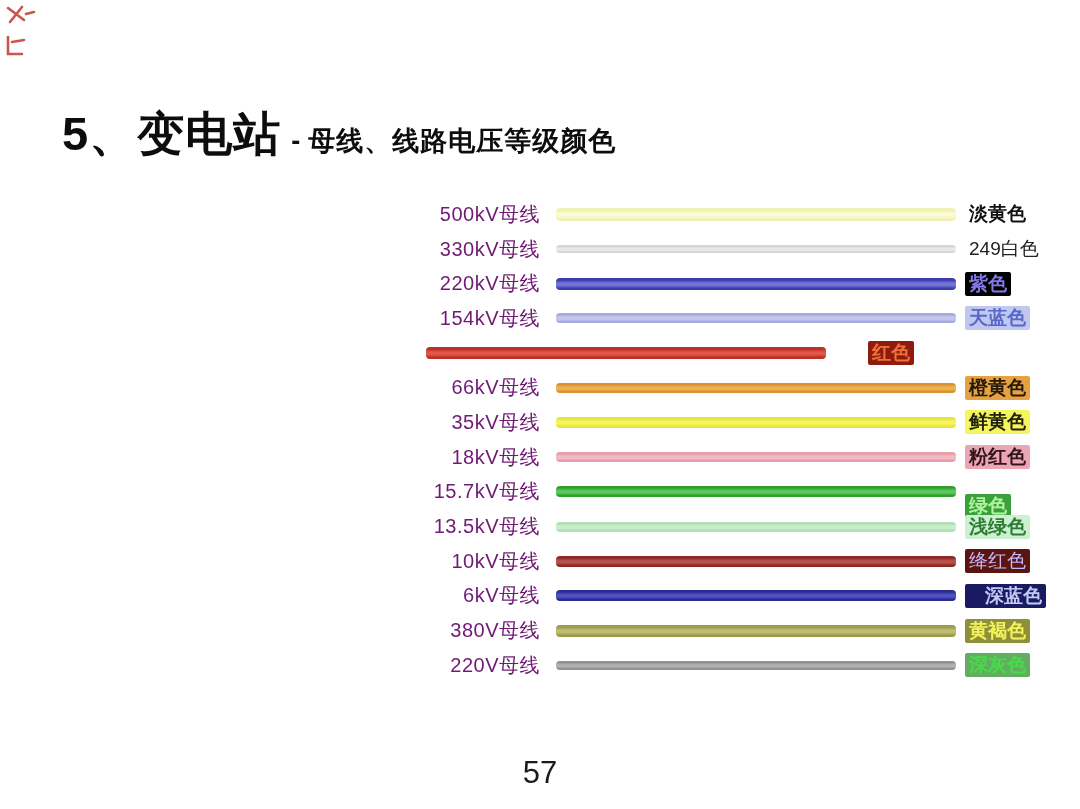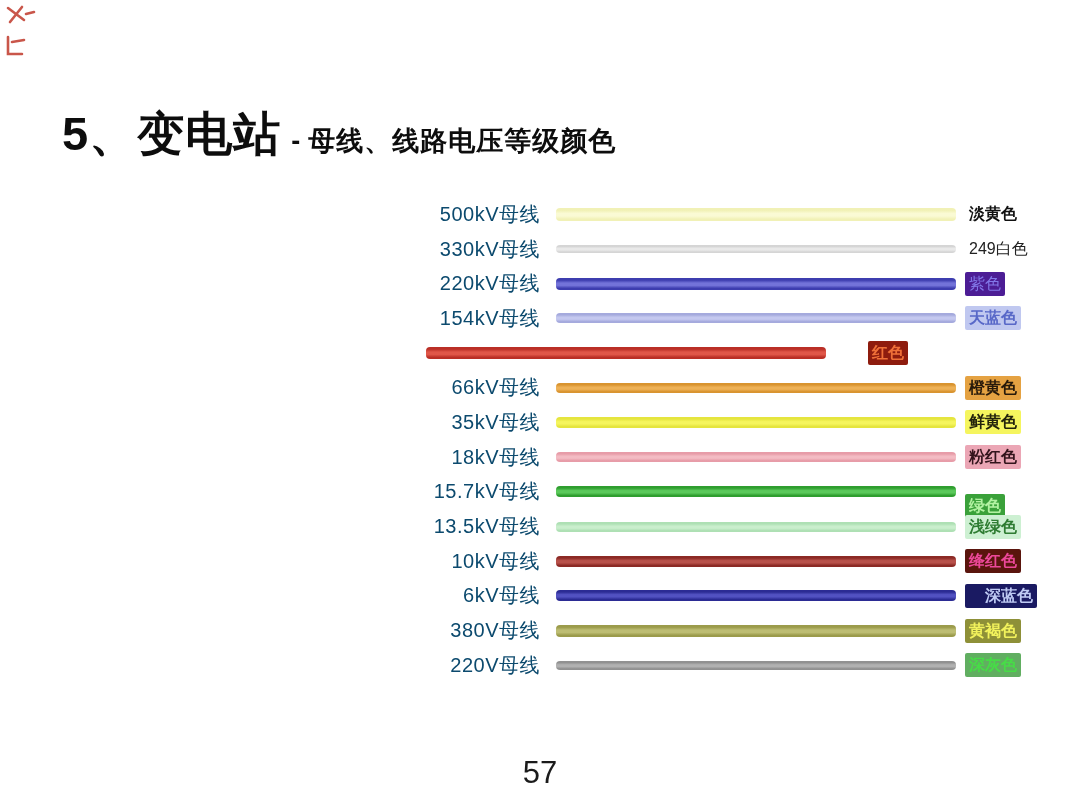--- a/index.html
+++ b/index.html
@@ -16,29 +16,29 @@
   
   .title { position:absolute; left:62px; top:103px; display:flex; align-items:baseline; white-space:nowrap; color:#0d0d0d; }
   .t-big { font-size:47px; font-weight:900; letter-spacing:1px; }
   .t-sep { font-size:27px; font-weight:800; margin:0 8px 0 10px; }
   .t-sub { font-size:27px; font-weight:800; letter-spacing:1px; }
 
   
   .chart { position:absolute; left:410px; top:197px; }
   .row { display:flex; align-items:center; height:34.7px; }
   .vlabel {
-    width:130px; text-align:right; font-size:20px; color:#0c4a6e;
+    width:130px; text-align:right; font-size:20px; color:#701a75;
     flex:0 0 130px; letter-spacing:0.5px;
   }
   .bar {
     width:400px; flex:0 0 400px; height:9px; margin-left:16px;
     border-radius:4px;
   }
   .cname {
-    margin-left:9px; font-size:16px; line-height:24px;
+    margin-left:9px; font-size:19px; line-height:24px;
     padding:0 4px; border-radius:2px; white-space:nowrap;
   }
 
   
   .pagenum {
     position:absolute; left:0; right:0; top:755px; text-align:center;
     font-size:31px; color:#1b1b1b;
   }
 </style>
 </head>
@@ -67,21 +67,21 @@
     <span class="cname" style="background: transparent; color: rgb(17, 17, 17); font-weight: 700;">淡黄色</span>
   </div>
   <div class="row">
     <span class="vlabel">330kV母线</span>
     <span class="bar" style="height: 8px; background: linear-gradient(rgb(213, 213, 213) 0%, rgb(213, 213, 213) 18%, rgb(233, 233, 233) 42%, rgb(233, 233, 233) 62%, rgb(213, 213, 213) 86%, rgb(213, 213, 213) 100%);"></span>
     <span class="cname" style="background: transparent; color: rgb(34, 34, 34); font-weight: 400;">249白色</span>
   </div>
   <div class="row">
     <span class="vlabel">220kV母线</span>
     <span class="bar" style="height: 12px; background: linear-gradient(rgb(61, 61, 175) 0%, rgb(61, 61, 175) 18%, rgb(115, 115, 217) 42%, rgb(115, 115, 217) 62%, rgb(61, 61, 175) 86%, rgb(61, 61, 175) 100%);"></span>
-    <span class="cname" style="background: #4c1d95; color: rgb(130, 120, 232); font-weight: 400;">紫色</span>
+    <span class="cname" style="background: #000000; color: rgb(130, 120, 232); font-weight: 700;">紫色</span>
   </div>
   <div class="row">
     <span class="vlabel">154kV母线</span>
     <span class="bar" style="height: 10px; background: linear-gradient(rgb(165, 170, 221) 0%, rgb(165, 170, 221) 18%, rgb(196, 200, 239) 42%, rgb(196, 200, 239) 62%, rgb(165, 170, 221) 86%, rgb(165, 170, 221) 100%);"></span>
     <span class="cname" style="background: rgb(192, 200, 240); color: rgb(88, 104, 200); font-weight: 700;">天蓝色</span>
   </div>
   <div class="row">
     <span class="bar" style="height: 12px; background: linear-gradient(rgb(186, 47, 38) 0%, rgb(186, 47, 38) 18%, rgb(224, 86, 72) 42%, rgb(224, 86, 72) 62%, rgb(186, 47, 38) 86%, rgb(186, 47, 38) 100%);"></span>
     <span class="cname" style="background: rgb(142, 28, 14); color: rgb(239, 112, 56); font-weight: 700; margin-left: 42px;">红色</span>
   </div>
@@ -106,21 +106,21 @@
     <span class="cname" style="background: rgb(58, 161, 58); color: rgb(178, 242, 162); font-weight: 700; margin-top: 29px;">绿色</span>
   </div>
   <div class="row">
     <span class="vlabel">13.5kV母线</span>
     <span class="bar" style="height: 10px; background: linear-gradient(rgb(174, 224, 180) 0%, rgb(174, 224, 180) 18%, rgb(201, 238, 204) 42%, rgb(201, 238, 204) 62%, rgb(174, 224, 180) 86%, rgb(174, 224, 180) 100%);"></span>
     <span class="cname" style="background: rgb(205, 240, 210); color: rgb(46, 124, 50); font-weight: 700;">浅绿色</span>
   </div>
   <div class="row">
     <span class="vlabel">10kV母线</span>
     <span class="bar" style="height: 11px; background: linear-gradient(rgb(140, 42, 37) 0%, rgb(140, 42, 37) 18%, rgb(184, 81, 74) 42%, rgb(184, 81, 74) 62%, rgb(140, 42, 37) 86%, rgb(140, 42, 37) 100%);"></span>
-    <span class="cname" style="background: rgb(90, 21, 13); color: #ec4899; font-weight: 700;">绛红色</span>
+    <span class="cname" style="background: rgb(90, 21, 13); color: #c4b5fd; font-weight: 400;">绛红色</span>
   </div>
   <div class="row">
     <span class="vlabel">6kV母线</span>
     <span class="bar" style="height: 11px; background: linear-gradient(rgb(43, 43, 148) 0%, rgb(43, 43, 148) 18%, rgb(81, 81, 193) 42%, rgb(81, 81, 193) 62%, rgb(43, 43, 148) 86%, rgb(43, 43, 148) 100%);"></span>
     <span class="cname" style="background: rgb(26, 26, 98); color: rgb(191, 202, 244); font-weight: 700; padding-left: 20px;">深蓝色</span>
   </div>
   <div class="row">
     <span class="vlabel">380V母线</span>
     <span class="bar" style="height: 12px; background: linear-gradient(rgb(155, 155, 75) 0%, rgb(155, 155, 75) 18%, rgb(189, 189, 115) 42%, rgb(189, 189, 115) 62%, rgb(155, 155, 75) 86%, rgb(155, 155, 75) 100%);"></span>
     <span class="cname" style="background: rgb(142, 144, 56); color: rgb(242, 242, 92); font-weight: 700;">黄褐色</span>

